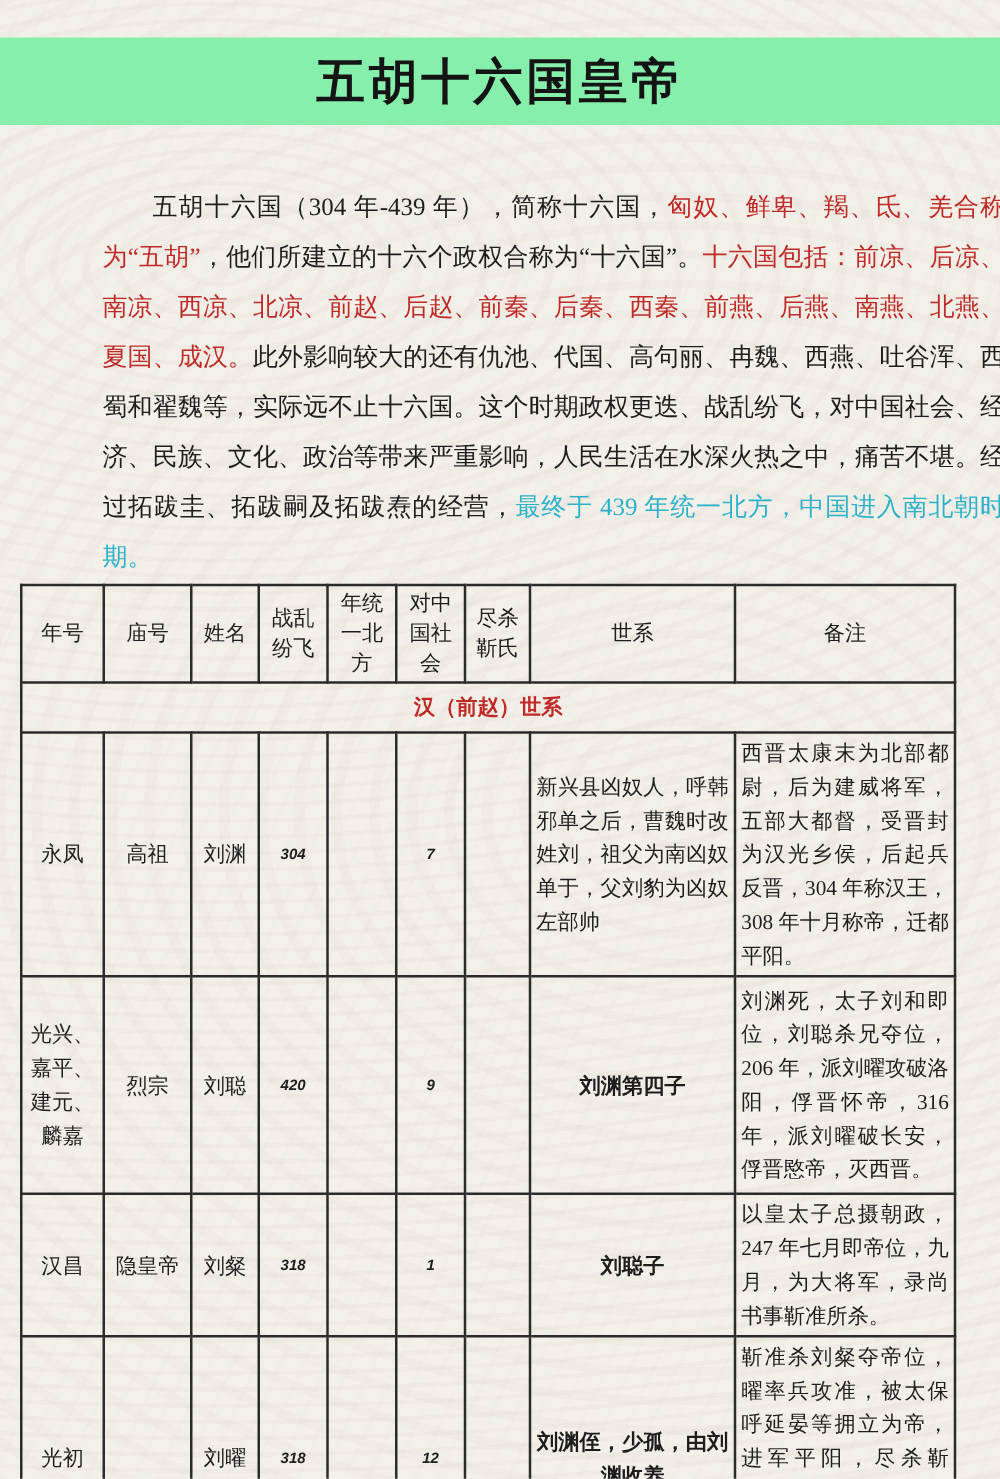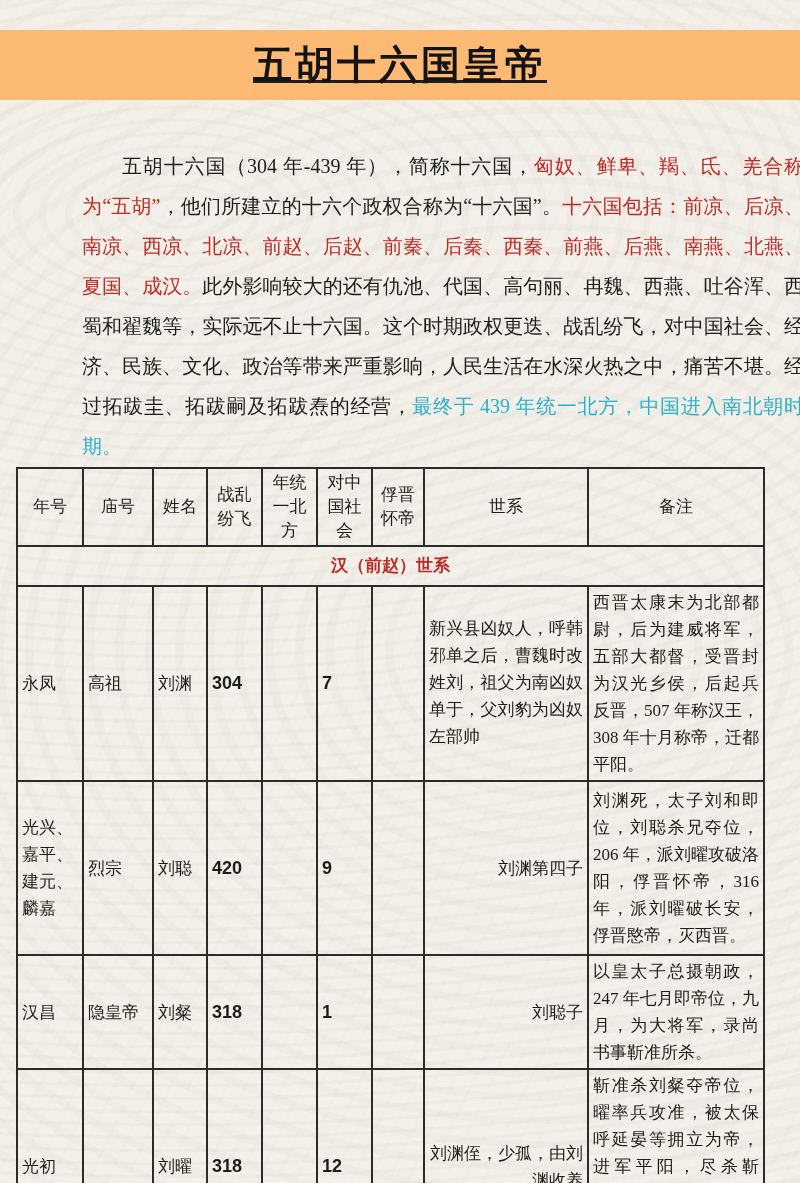--- a/index.html
+++ b/index.html
@@ -48,39 +48,39 @@
     vertical-align:middle;
     padding:2px 4px;
   }
   table.kings thead th {
     font-weight:normal; text-align:center; line-height:24px; height:50px;
   }
   tr.section-row td {
     height:40px; text-align:center;
     color:#bf2a26; font-weight:bold; line-height:26px;
   }
-  td.c { line-height:27px; }
-  td.num { font-weight:bold; font-family:"Liberation Sans", sans-serif; font-size:18px; }
+  td.c { text-align:center; line-height:27px; }
+  td.num { font-weight:bold; font-family:"Liberation Sans", sans-serif; font-size:12px;font-style:italic; }
   td.lineage, td.notes { line-height:27px; padding:3px 6px; }
-  td.lineage.left { text-align:justify;font-family:Liberation Mono, monospace; }
-  td.lineage.center { text-align:right; }
+  td.lineage.left { text-align:justify; }
+  td.lineage.center { text-align:center;font-weight:bold; }
   td.notes { text-align:justify; }
   tr.r0 { height:163px; }
   tr.r1 { height:174px; }
   tr.r2 { height:109px; }
   tr.r3 { height:158px; }
 </style>
 </head>
 <body>
 
 <div class="texture"></div>
 
 <div class="page">
 
-  <div class="banner" style="background:#fdba74;text-decoration:underline;">
+  <div class="banner" style="background:#86efac;">
     <div class="banner-title">五胡十六国皇帝</div>
   </div>
 
   <p class="intro"><span class="c-black">五胡十六国（304 年-439 年），简称十六国，</span><span class="c-red">匈奴、鲜卑、羯、氐、羌合称为“五胡”</span><span class="c-black">，他们所建立的十六个政权合称为“十六国”。</span><span class="c-red">十六国包括：前凉、后凉、南凉、西凉、北凉、前赵、后赵、前秦、后秦、西秦、前燕、后燕、南燕、北燕、夏国、成汉。</span><span class="c-black">此外影响较大的还有仇池、代国、高句丽、冉魏、西燕、吐谷浑、西蜀和翟魏等，实际远不止十六国。这个时期政权更迭、战乱纷飞，对中国社会、经济、民族、文化、政治等带来严重影响，人民生活在水深火热之中，痛苦不堪。经过拓跋圭、拓跋嗣及拓跋焘的经营，</span><span class="c-blue">最终于 439 年统一北方，中国进入南北朝时期。</span></p>
 
   <table class="kings">
     <colgroup>
       <col style="width:66px">
         <col style="width:70px">
         <col style="width:54px">
@@ -92,40 +92,40 @@
         <col style="width:176px">
     </colgroup>
     <thead>
       <tr>
         <th>年号</th>
         <th>庙号</th>
         <th>姓名</th>
         <th>战乱纷飞</th>
         <th>年统一北方</th>
         <th>对中国社会</th>
-        <th>俘晋怀帝</th>
+        <th>尽杀靳氏</th>
         <th>世系</th>
         <th>备注</th>
       </tr>
     </thead>
     <tbody>
       <tr class="section-row">
         <td colspan="9">汉（前赵）世系</td>
       </tr>
 
       <tr class="r0">
         <td class="c">永凤</td>
         <td class="c">高祖</td>
         <td class="c">刘渊</td>
         <td class="c num">304</td>
         <td class="c num"></td>
         <td class="c num">7</td>
         <td class="c num"></td>
         <td class="lineage left">新兴县凶奴人，呼韩邪单之后，曹魏时改姓刘，祖父为南凶奴单于，父刘豹为凶奴左部帅</td>
-        <td class="notes">西晋太康末为北部都尉，后为建威将军，五部大都督，受晋封为汉光乡侯，后起兵反晋，507 年称汉王，308 年十月称帝，迁都平阳。</td>
+        <td class="notes">西晋太康末为北部都尉，后为建威将军，五部大都督，受晋封为汉光乡侯，后起兵反晋，304 年称汉王，308 年十月称帝，迁都平阳。</td>
       </tr>
 
       <tr class="r1">
         <td class="c">光兴、嘉平、建元、麟嘉</td>
         <td class="c">烈宗</td>
         <td class="c">刘聪</td>
         <td class="c num">420</td>
         <td class="c num"></td>
         <td class="c num">9</td>
         <td class="c num"></td>

